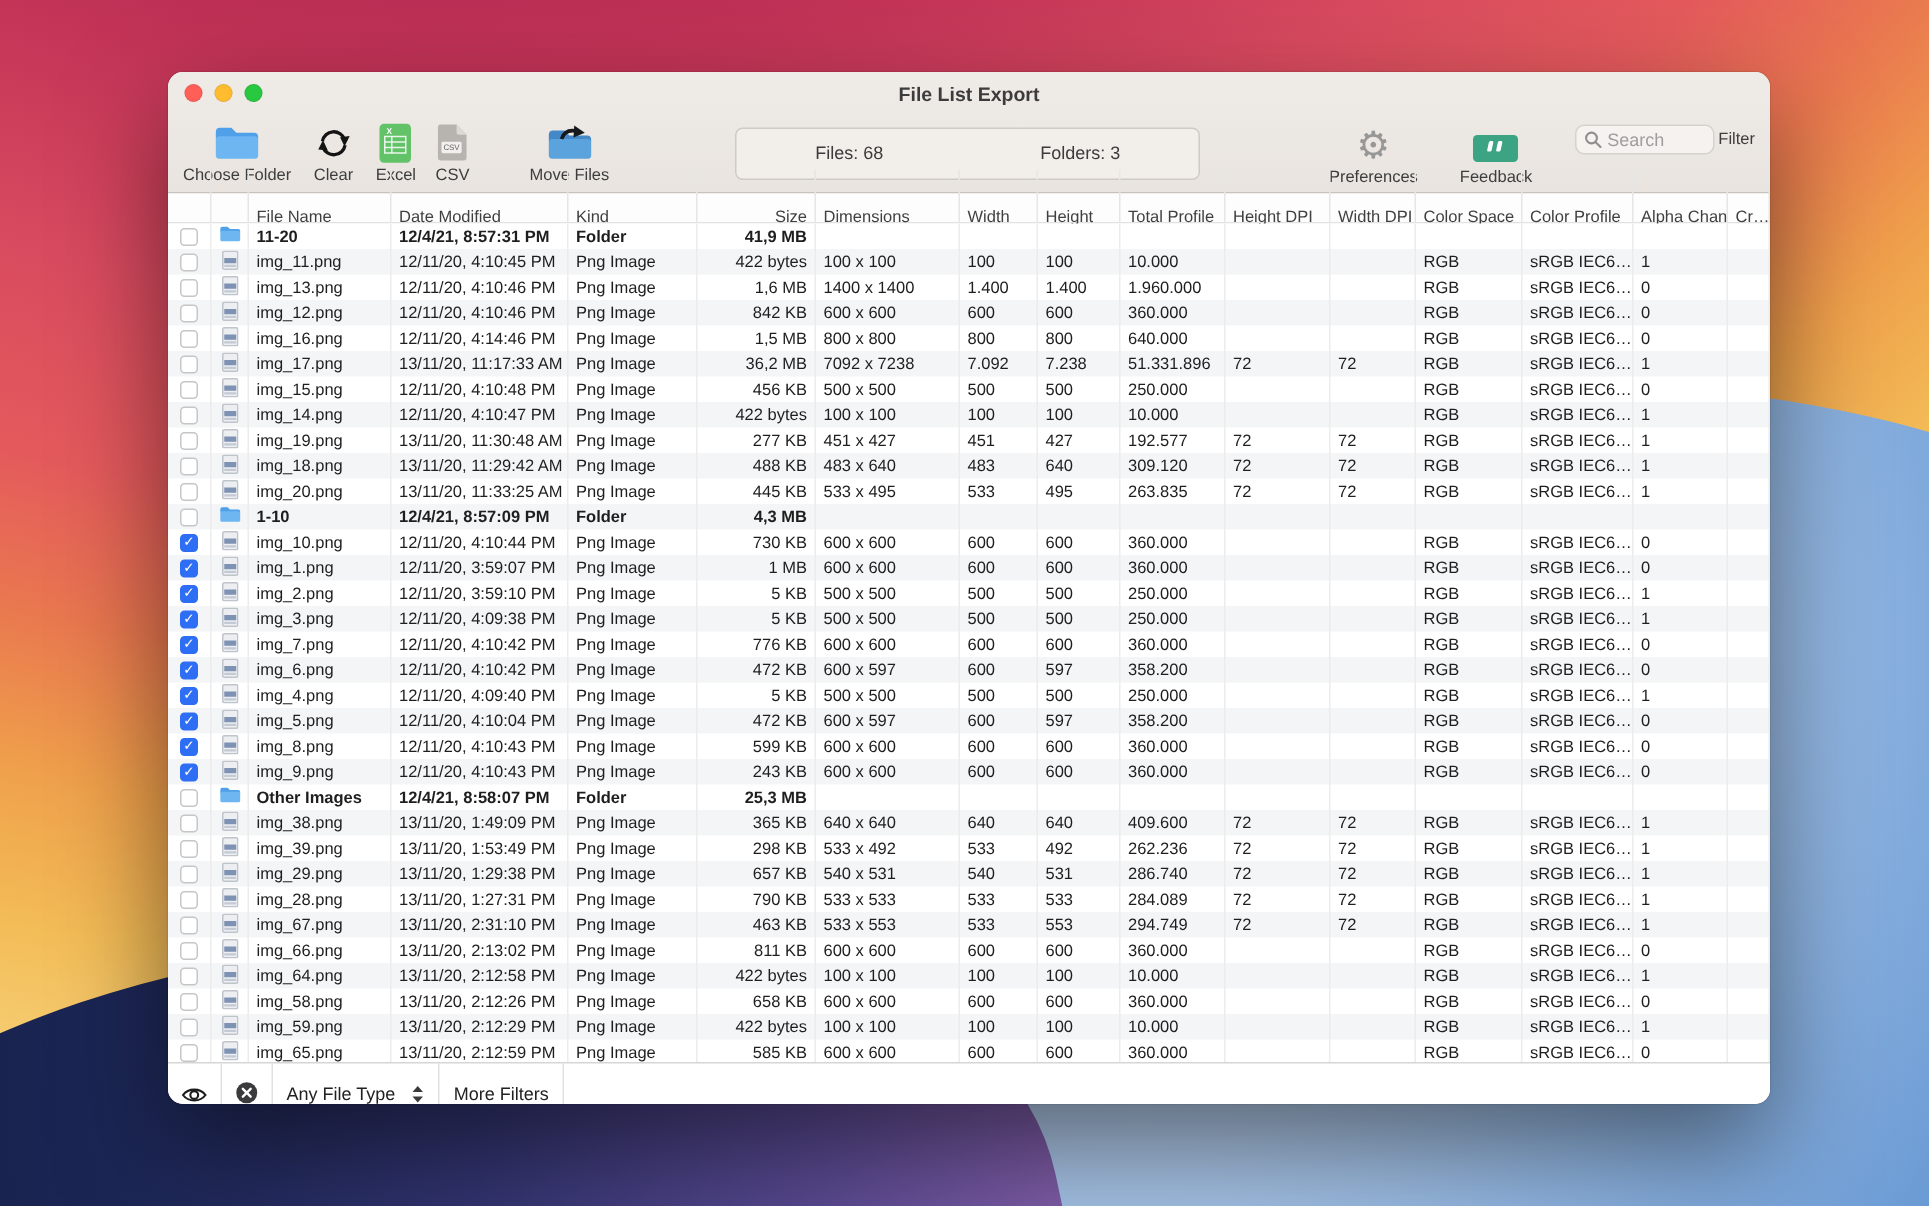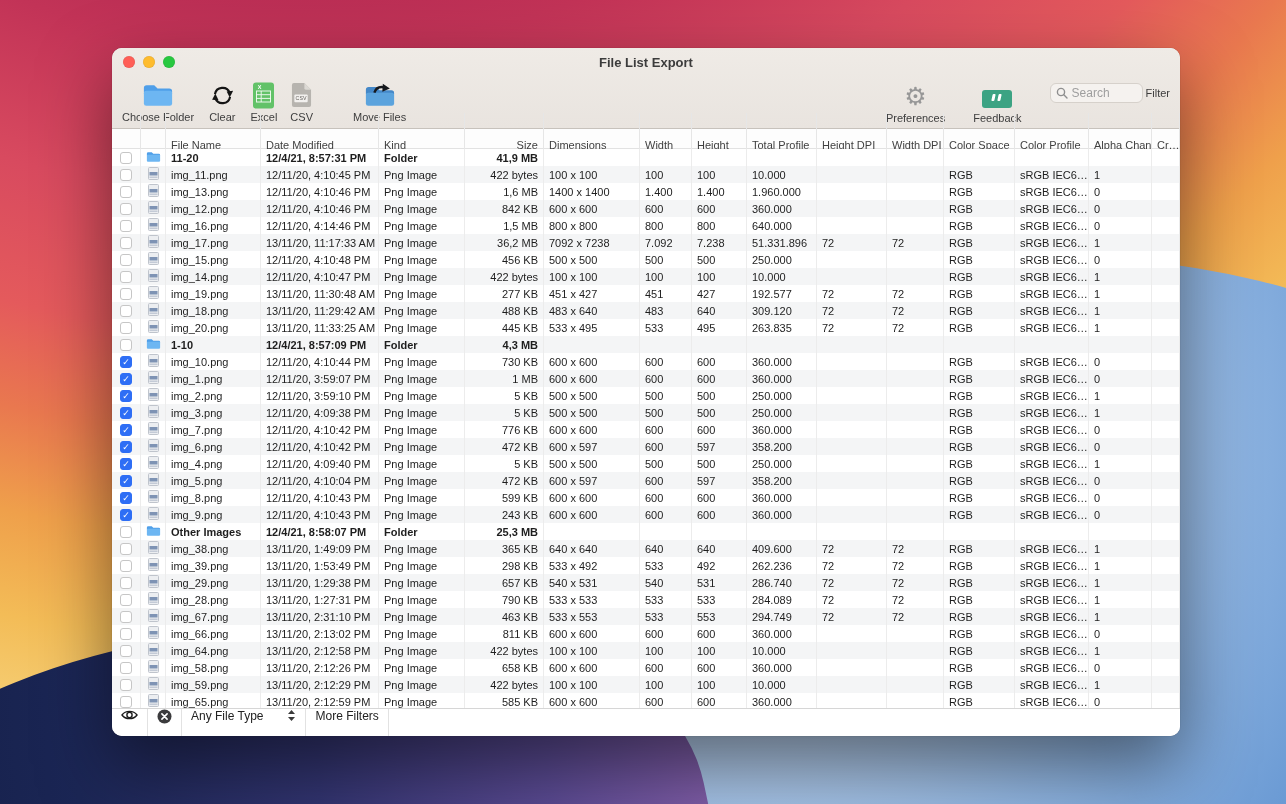--- a/index.html
+++ b/index.html
@@ -74,21 +74,21 @@
   .tr.folder .td{font-weight:bold;}
   .checkbox{width:12px;height:12px;border:1px solid #c6c6c6;border-radius:3px;background:#fff;
     display:flex;align-items:center;justify-content:center;font-size:9px;color:#fff;box-sizing:border-box;}
   .checkbox.checked{background:#2e6ef5;border-color:#2e6ef5;}
   .c-check{justify-content:center;}
   .c-icon{justify-content:center;padding:0 2px;}
 
   
   .filterbar{height:27px;border-top:1px solid #d6d6d6;background:#fff;display:flex;
     align-items:stretch;font-size:12px;color:#222;flex:none;}
-  .fb-cell{display:flex;align-items:flex-start;padding:0 9px;border-right:1px solid #e2e2e2;gap:24px;}
+  .fb-cell{display:flex;align-items:flex-end;padding:0 9px;border-right:1px solid #e2e2e2;gap:11px;}
   .fb-rest{flex:1;}
 </style>
 </head>
 <body>
 
 <div class="desktop">
   <div class="bg-blue"></div>
   <div class="bg-navy"></div>
 
   <div class="window">
@@ -151,20 +151,24 @@
             <svg width="32" height="25" viewBox="0 0 34 26">
               <path d="M2 7 q0-3 3-3 h8 l3.5 3.5 H29 q3 0 3 3 V12 H2 Z" fill="#4488c8"></path>
               <rect x="2" y="10" width="30" height="14" rx="2.5" fill="#5ba3dd"></rect>
               <path d="M11 10 Q 13.5 2.5 22 4.5" fill="none" stroke="#16181c" stroke-width="2.6"></path>
               <path d="M20 0.5 L 27.5 5.5 L 19.5 9 Z" fill="#16181c"></path>
             </svg>
           </span>
           <span>Move Files</span>
         </div>
 
+        <div class="stats-box">
+          <span>Files: 68</span>
+          <span>Folders: 3</span>
+        </div>
 
         <div class="tb-right">
           <div class="tb-btn">
             <span class="ic gear">⚙</span>
             <span>Preferences</span>
           </div>
           <div class="tb-btn">
             <span class="ic">
               <span class="fb-bubble">
                   <i class="q q1"></i>

